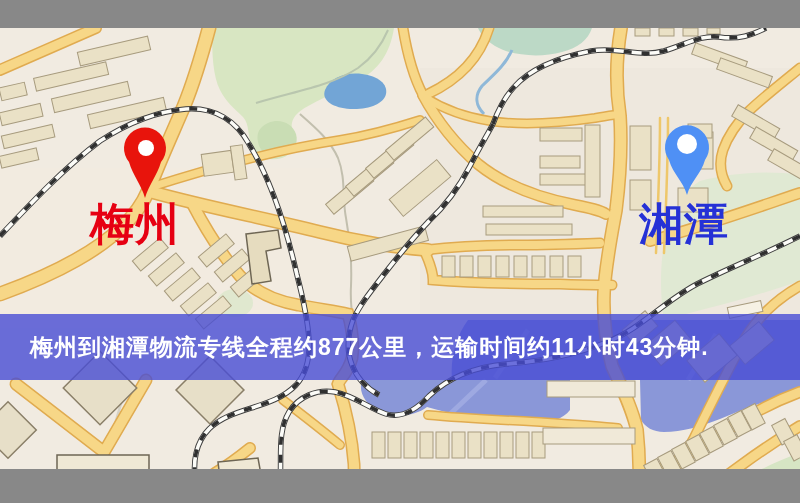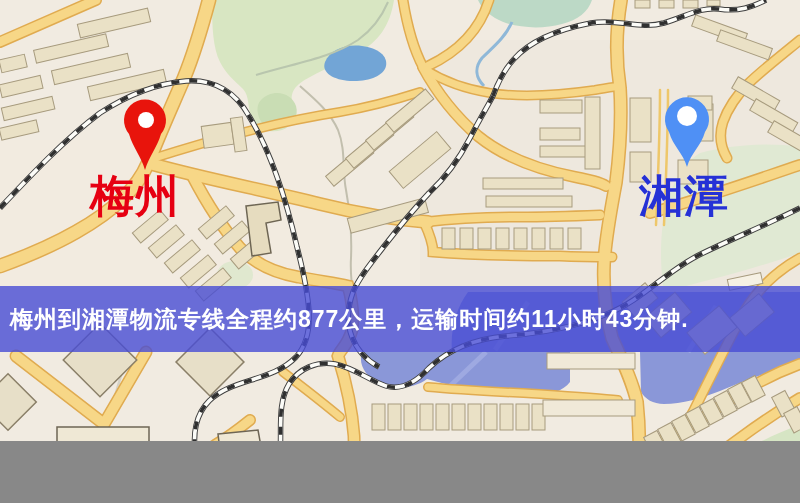--- a/index.html
+++ b/index.html
@@ -1,39 +1,40 @@
 <!DOCTYPE html>
 <html><head>
 <meta charset="utf-8">
 <style>
   html,body{margin:0;padding:0;background:#888;}
   .stage{
     position:relative;width:800px;height:441px;overflow:hidden;
     font-family:"Liberation Sans", sans-serif;
     background:#f1ebe1;
+    margin-top:28px;
   }
   .map-svg{position:absolute;left:0;top:0;width:800px;height:503px;}
   .city-label{
     position:absolute;
     font-family:"DejaVu Serif","Liberation Serif",serif;
     font-size:44px;font-weight:700;line-height:1;
     letter-spacing:1px;white-space:nowrap;
     text-shadow:0 0 2px rgba(255,255,255,.25);
     pointer-events:none;
   }
   .city-label.origin{left:90px;top:174px;color:#e60012;}
   .city-label.dest{left:639px;top:174px;color:#2531d6;text-align:right;}
   .banner{
     position:absolute;left:0;top:286px;width:800px;height:66px;
     background:rgba(71,76,212,0.80);
     display:flex;align-items:center;
   }
   .banner-text{
     color:#ffffff;font-size:23px;font-weight:600;
-    padding-left:10px;letter-spacing:1px;white-space:nowrap;
+    padding-left:30px;letter-spacing:1px;white-space:nowrap;
   }
 </style>
 </head>
 <body>
 
 <div class="stage">
 
   <svg class="map-svg" viewBox="0 0 800 503" aria-hidden="true">
 
     <g>

